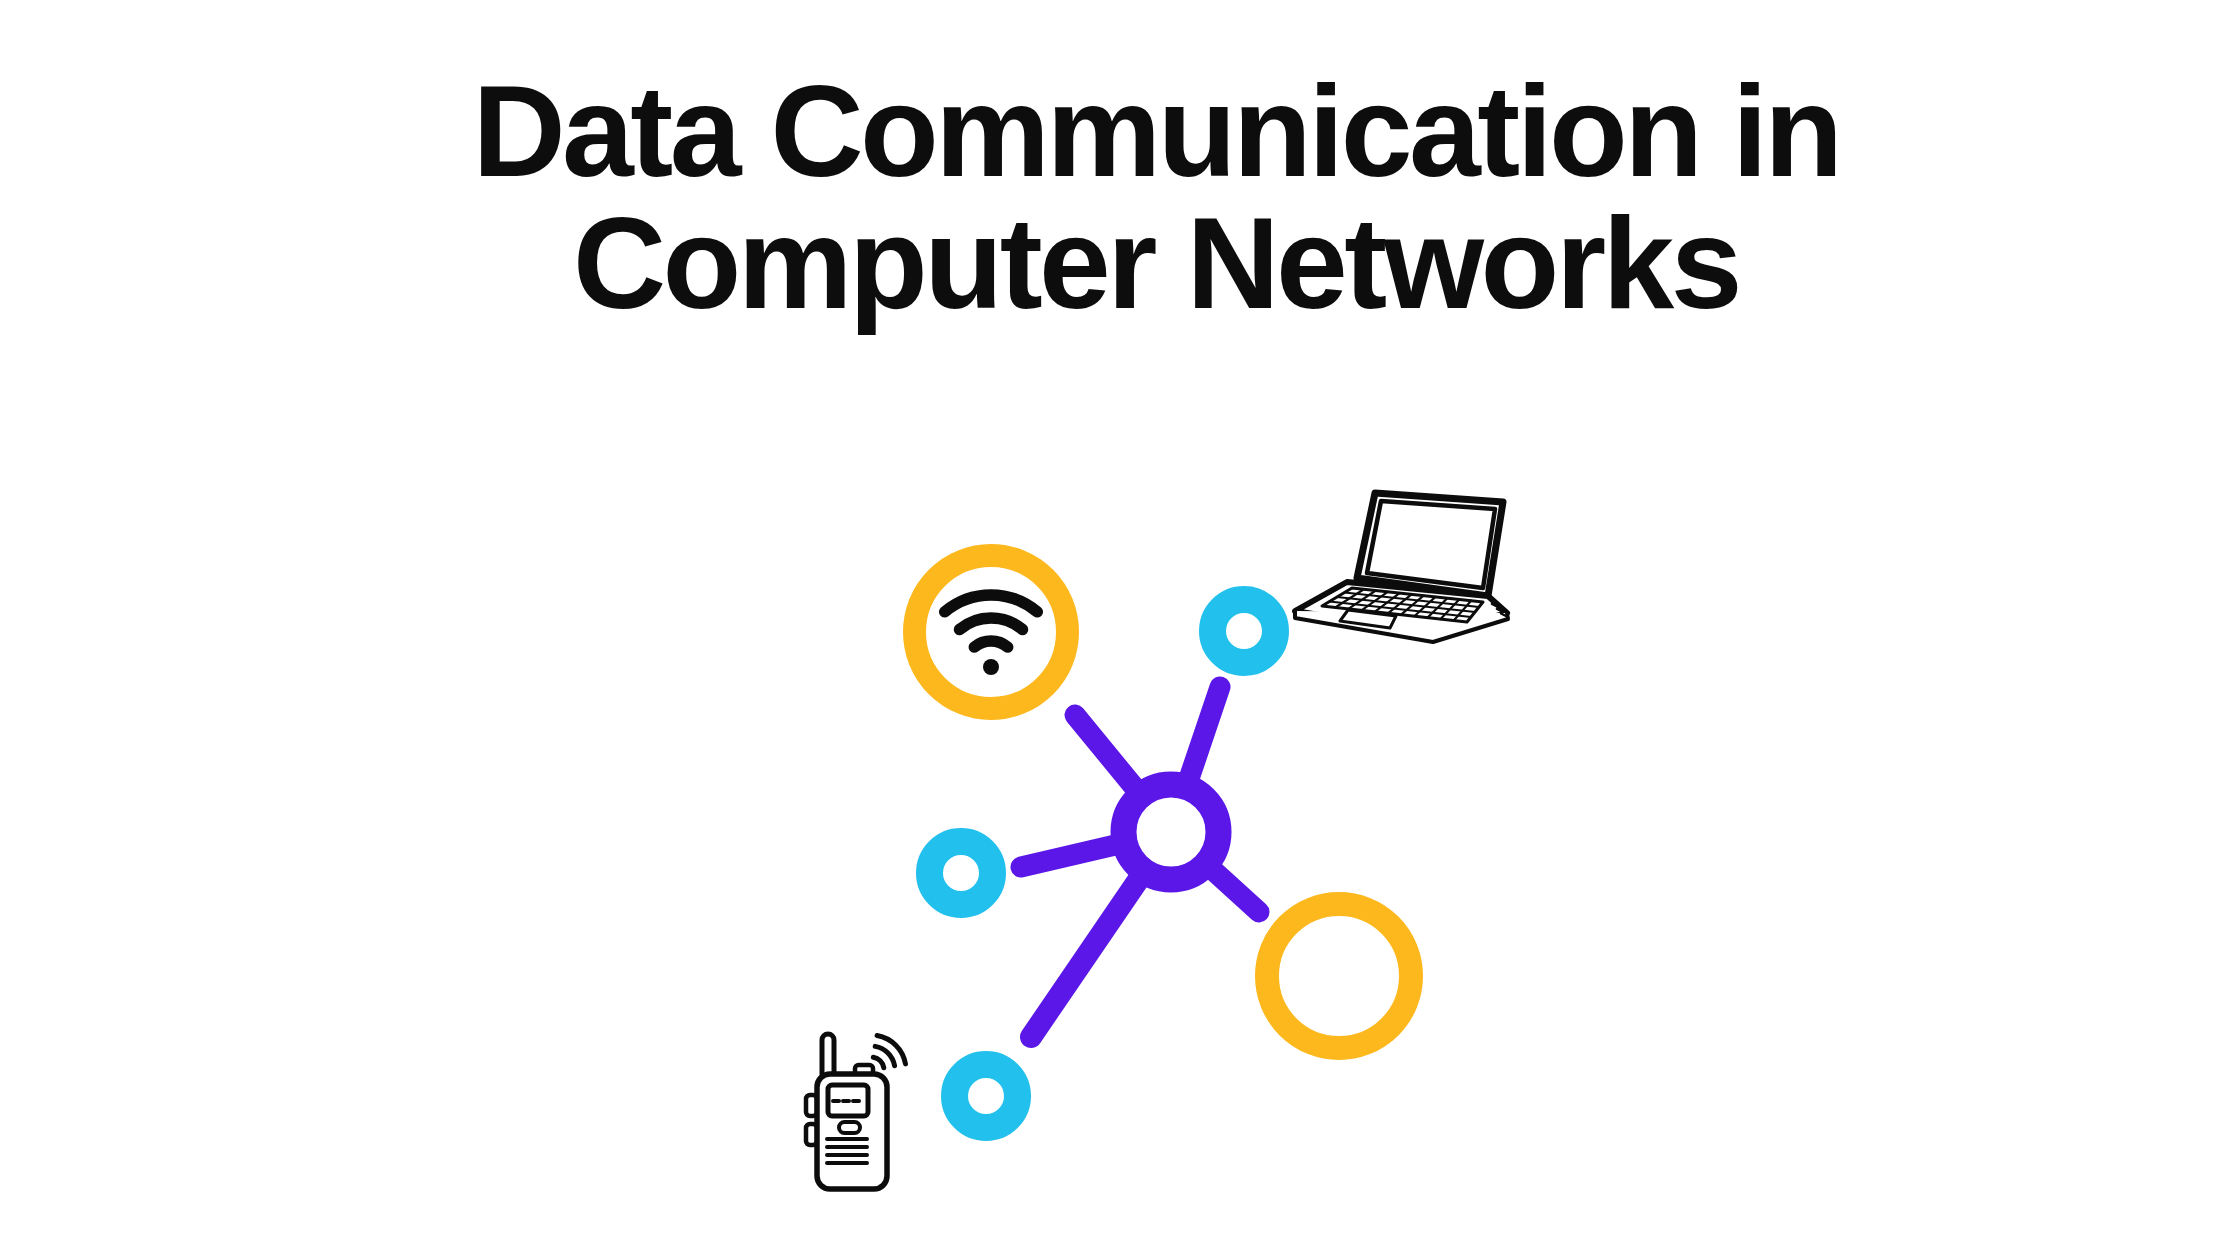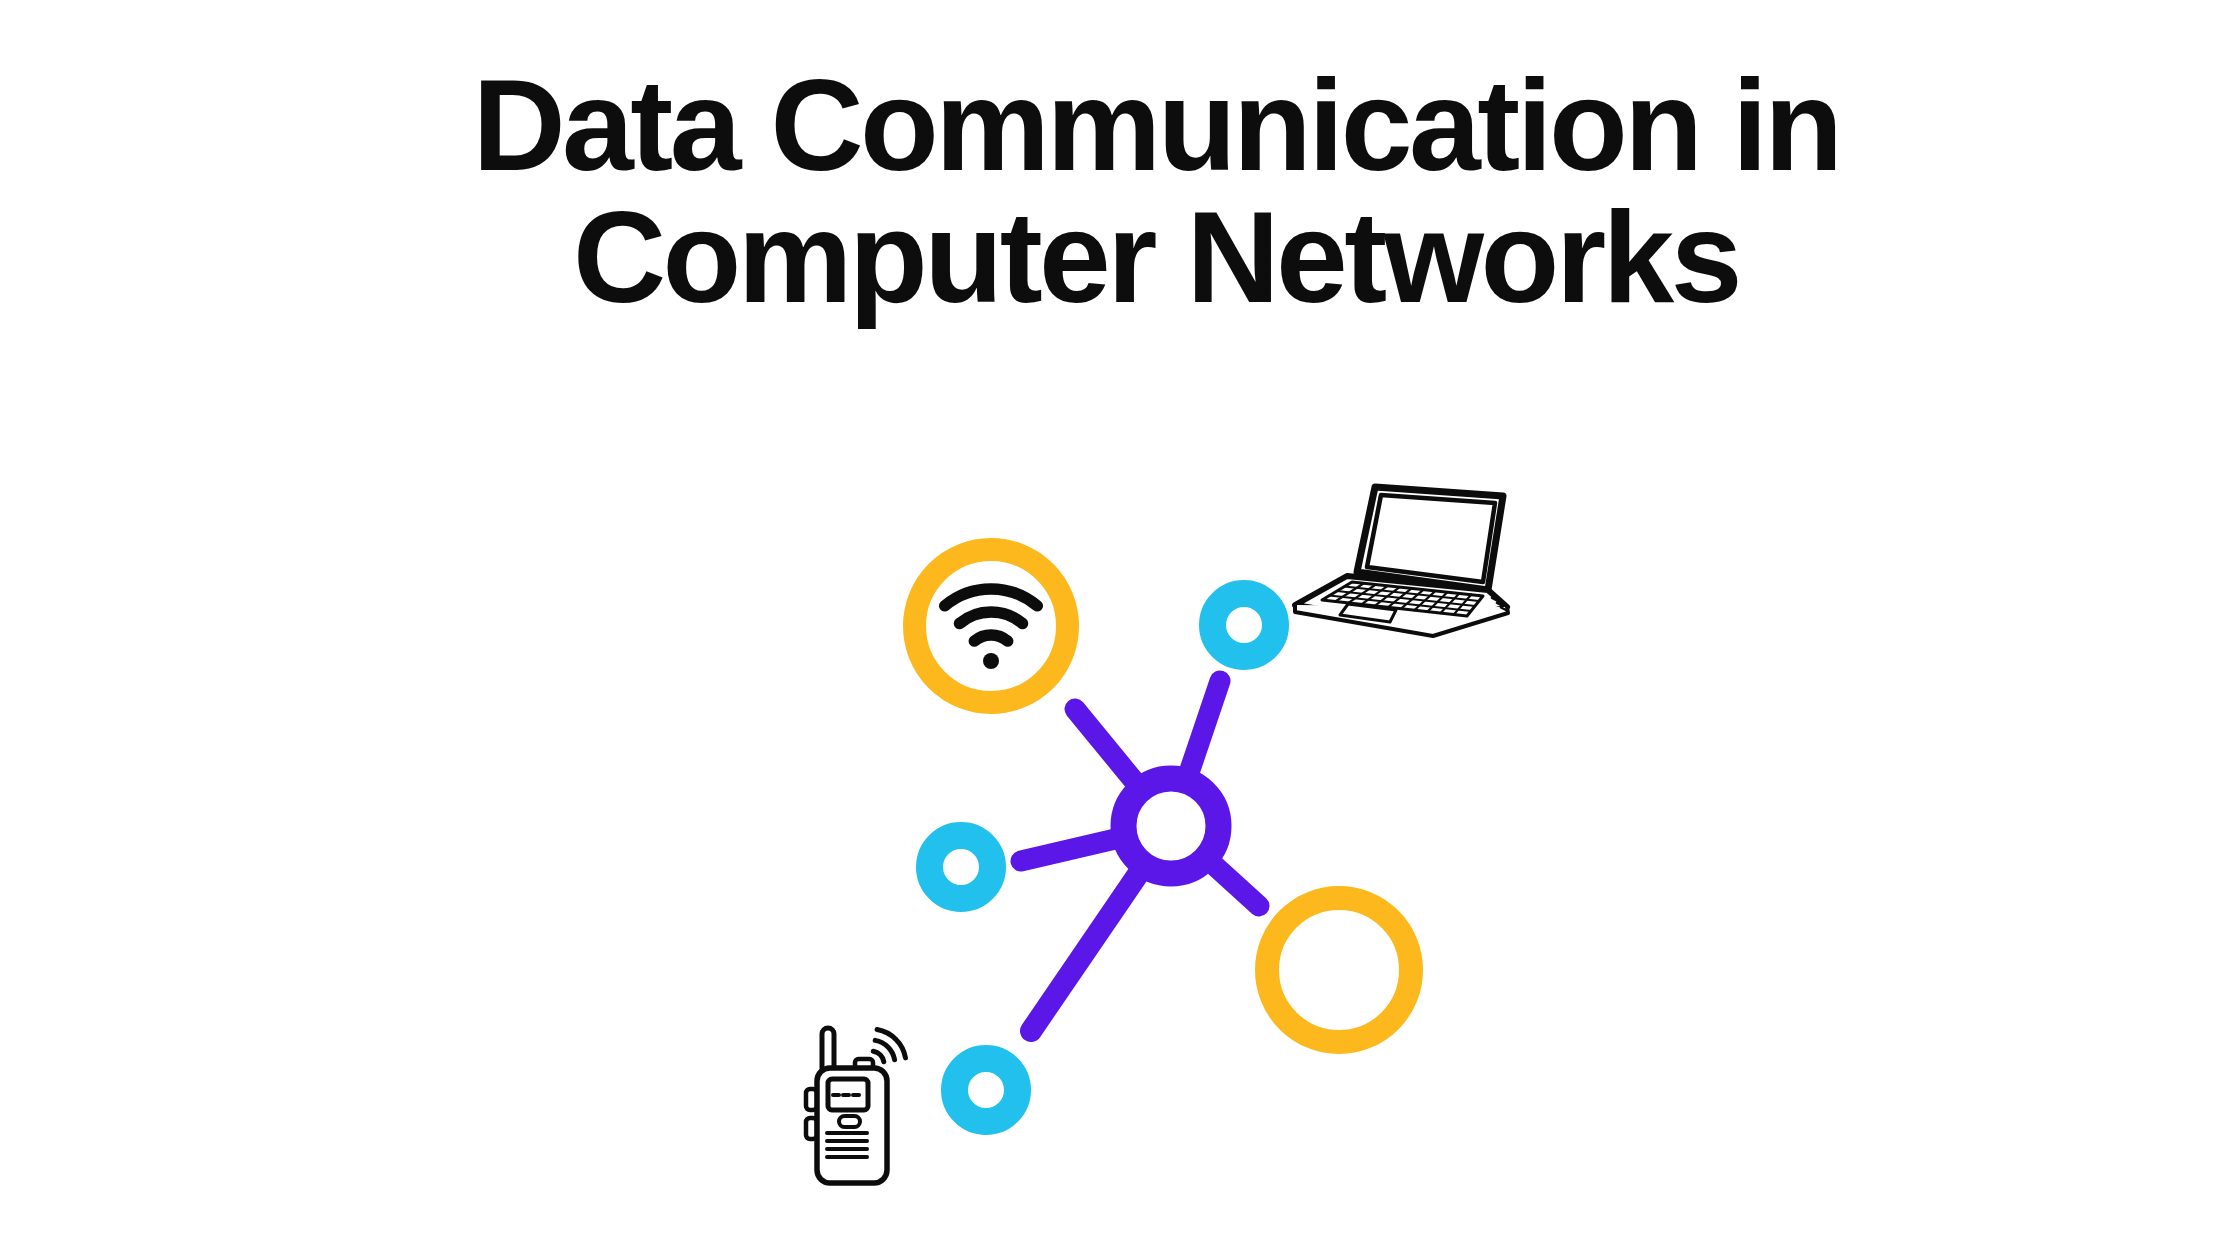--- a/index.html
+++ b/index.html
@@ -5,21 +5,21 @@
   :root{
     --background:#ffffff; --title_ink:#0d0d0d; --ink:#0c0c0c;
     --purple:#5a17e8; --cyan:#22c0ec; --yellow:#fcb81c;
   }
   html,body{margin:0;padding:0;}
   body{
     width:2240px;height:1260px;overflow:hidden;
     background:var(--background);
     font-family:"Liberation Sans", sans-serif;
   }
-  .canvas{position:relative;width:2240px;height:1003px;background:var(--background);}
+  .canvas{position:relative;width:2240px;height:1003px;background:var(--background);margin-top:6px;}
   .title{
     position:absolute;top:59px;left:36px;width:2240px;
     text-align:center;color:var(--title_ink);
     font-weight:bold;font-size:129px;line-height:1.025;letter-spacing:-3.5px;
   }
   .art{position:absolute;left:0;top:0;width:2240px;height:1260px;display:block;}
   
   .fw{fill:#ffffff;} .fn{fill:none;} .fi{fill:var(--ink);}
   .sp{stroke:var(--purple);} .sc{stroke:var(--cyan);}
   .sy{stroke:var(--yellow);} .si{stroke:var(--ink);}

